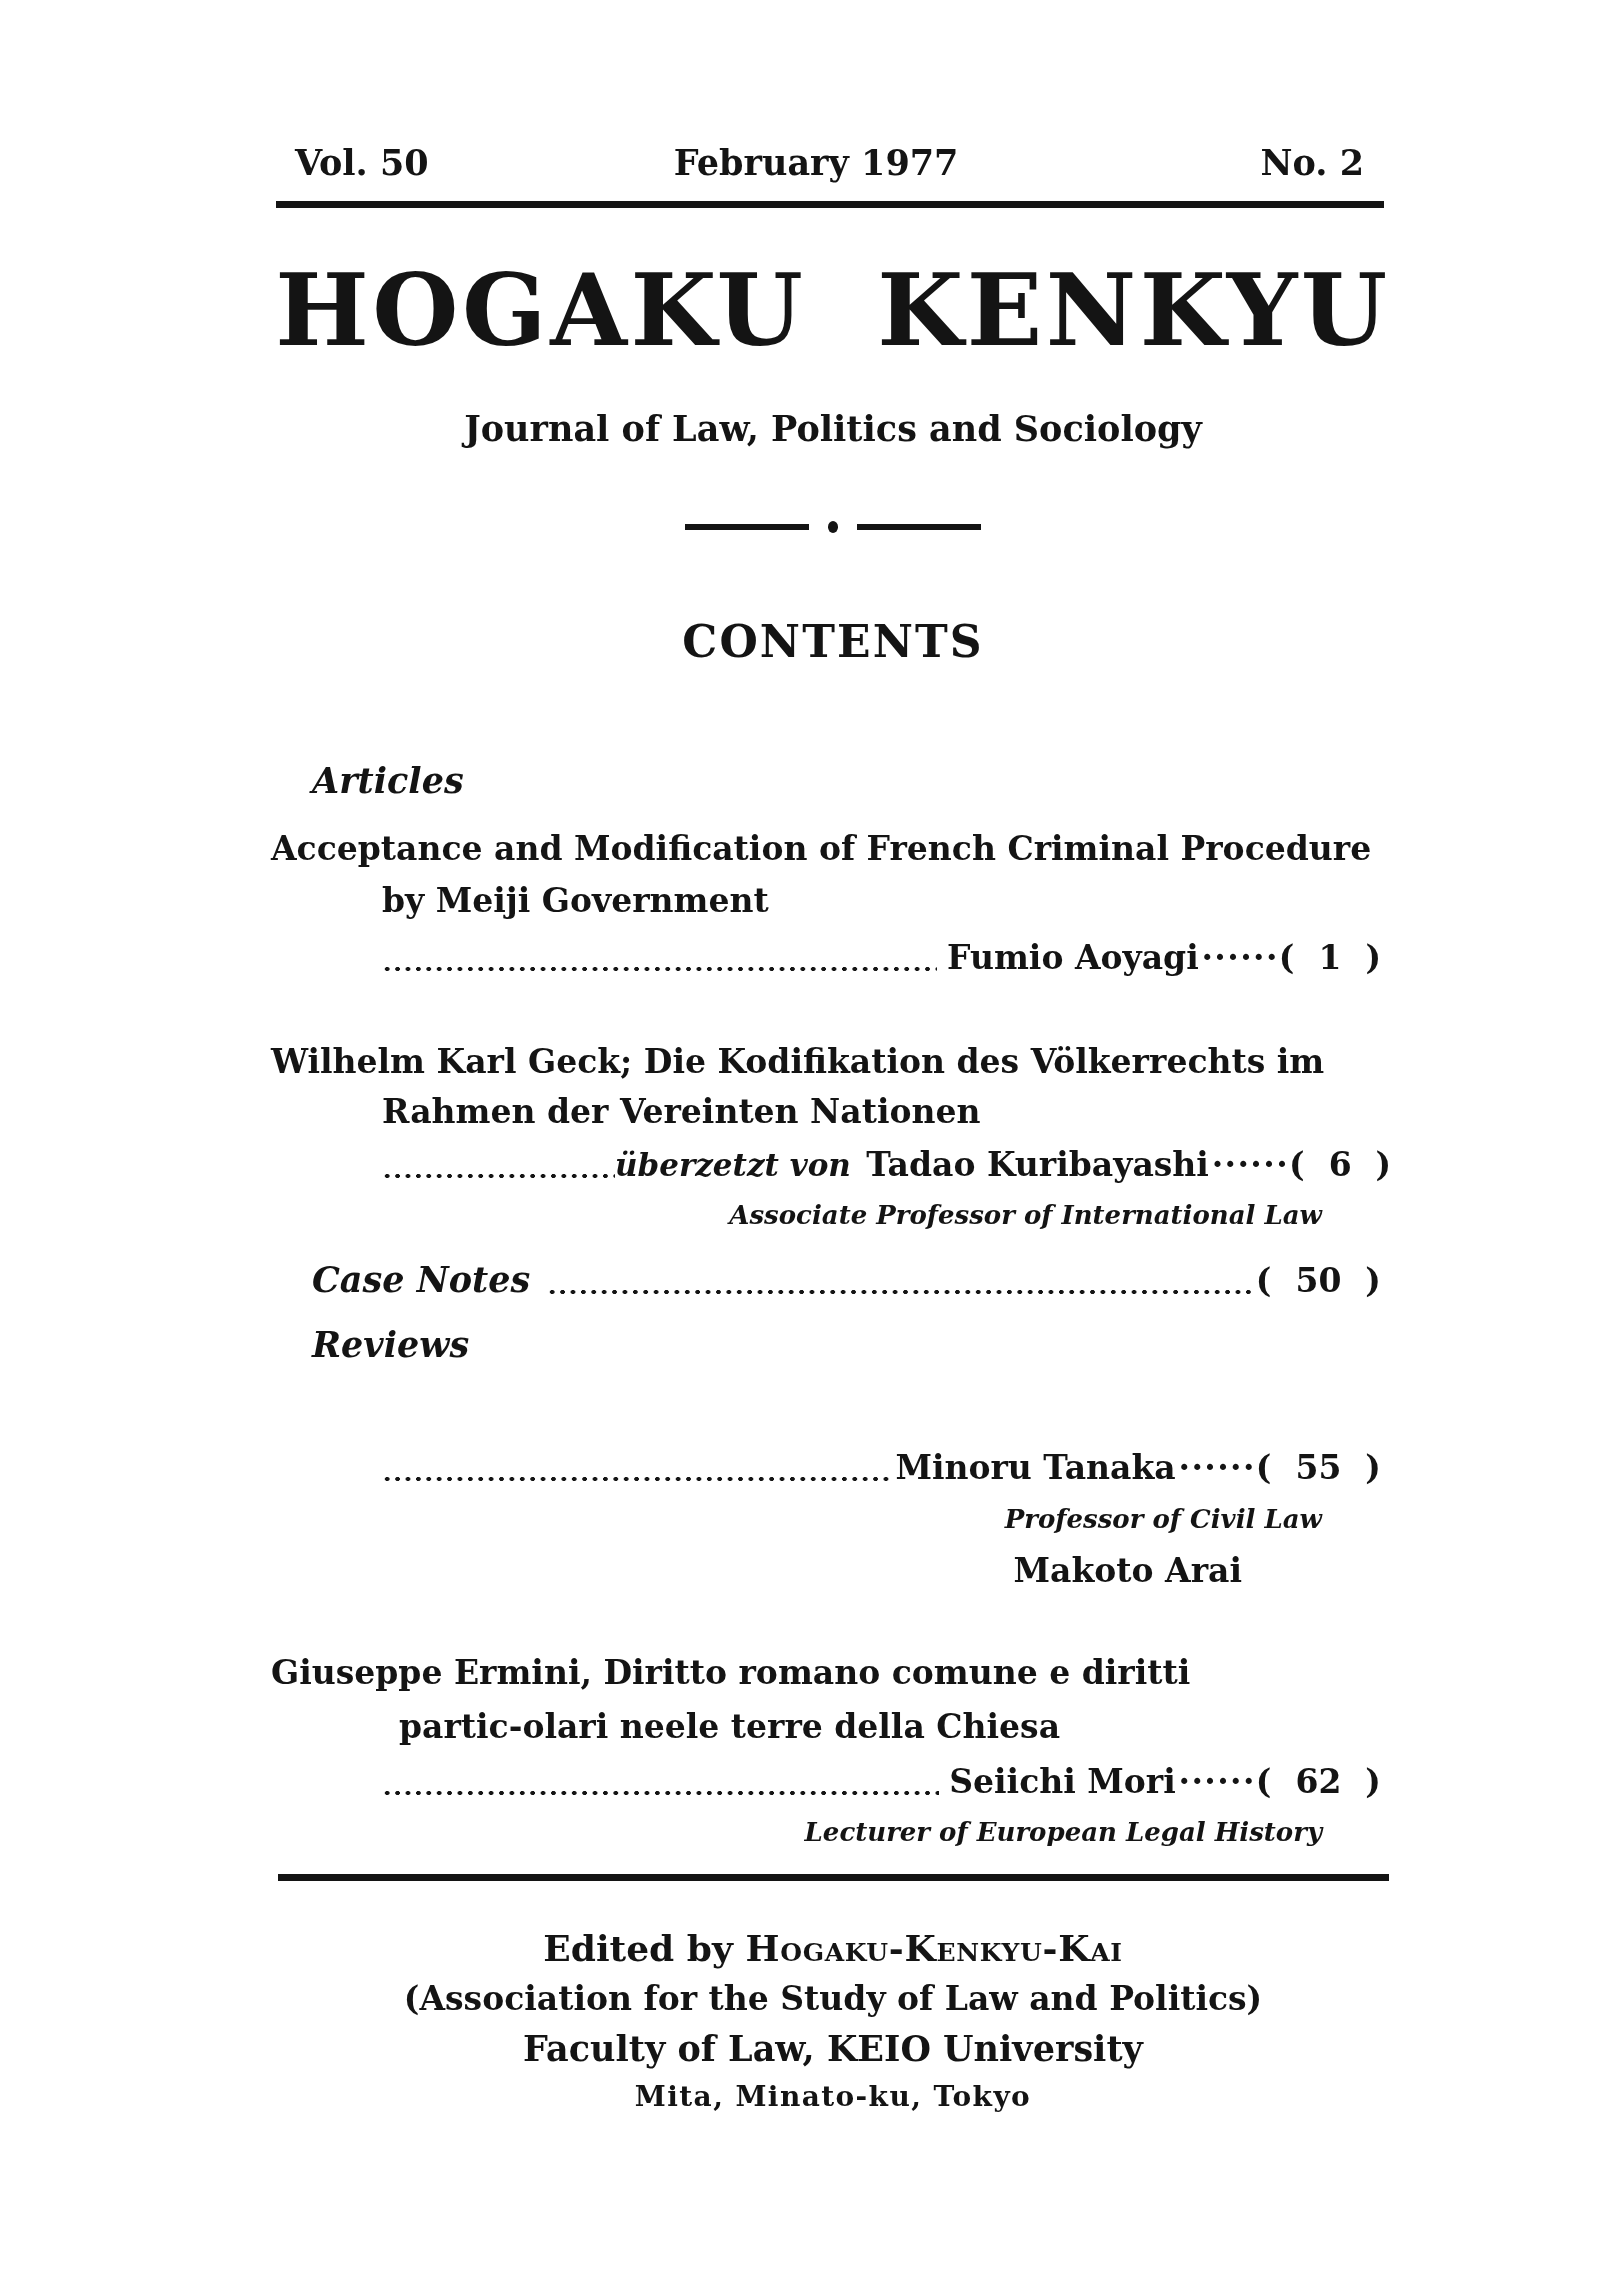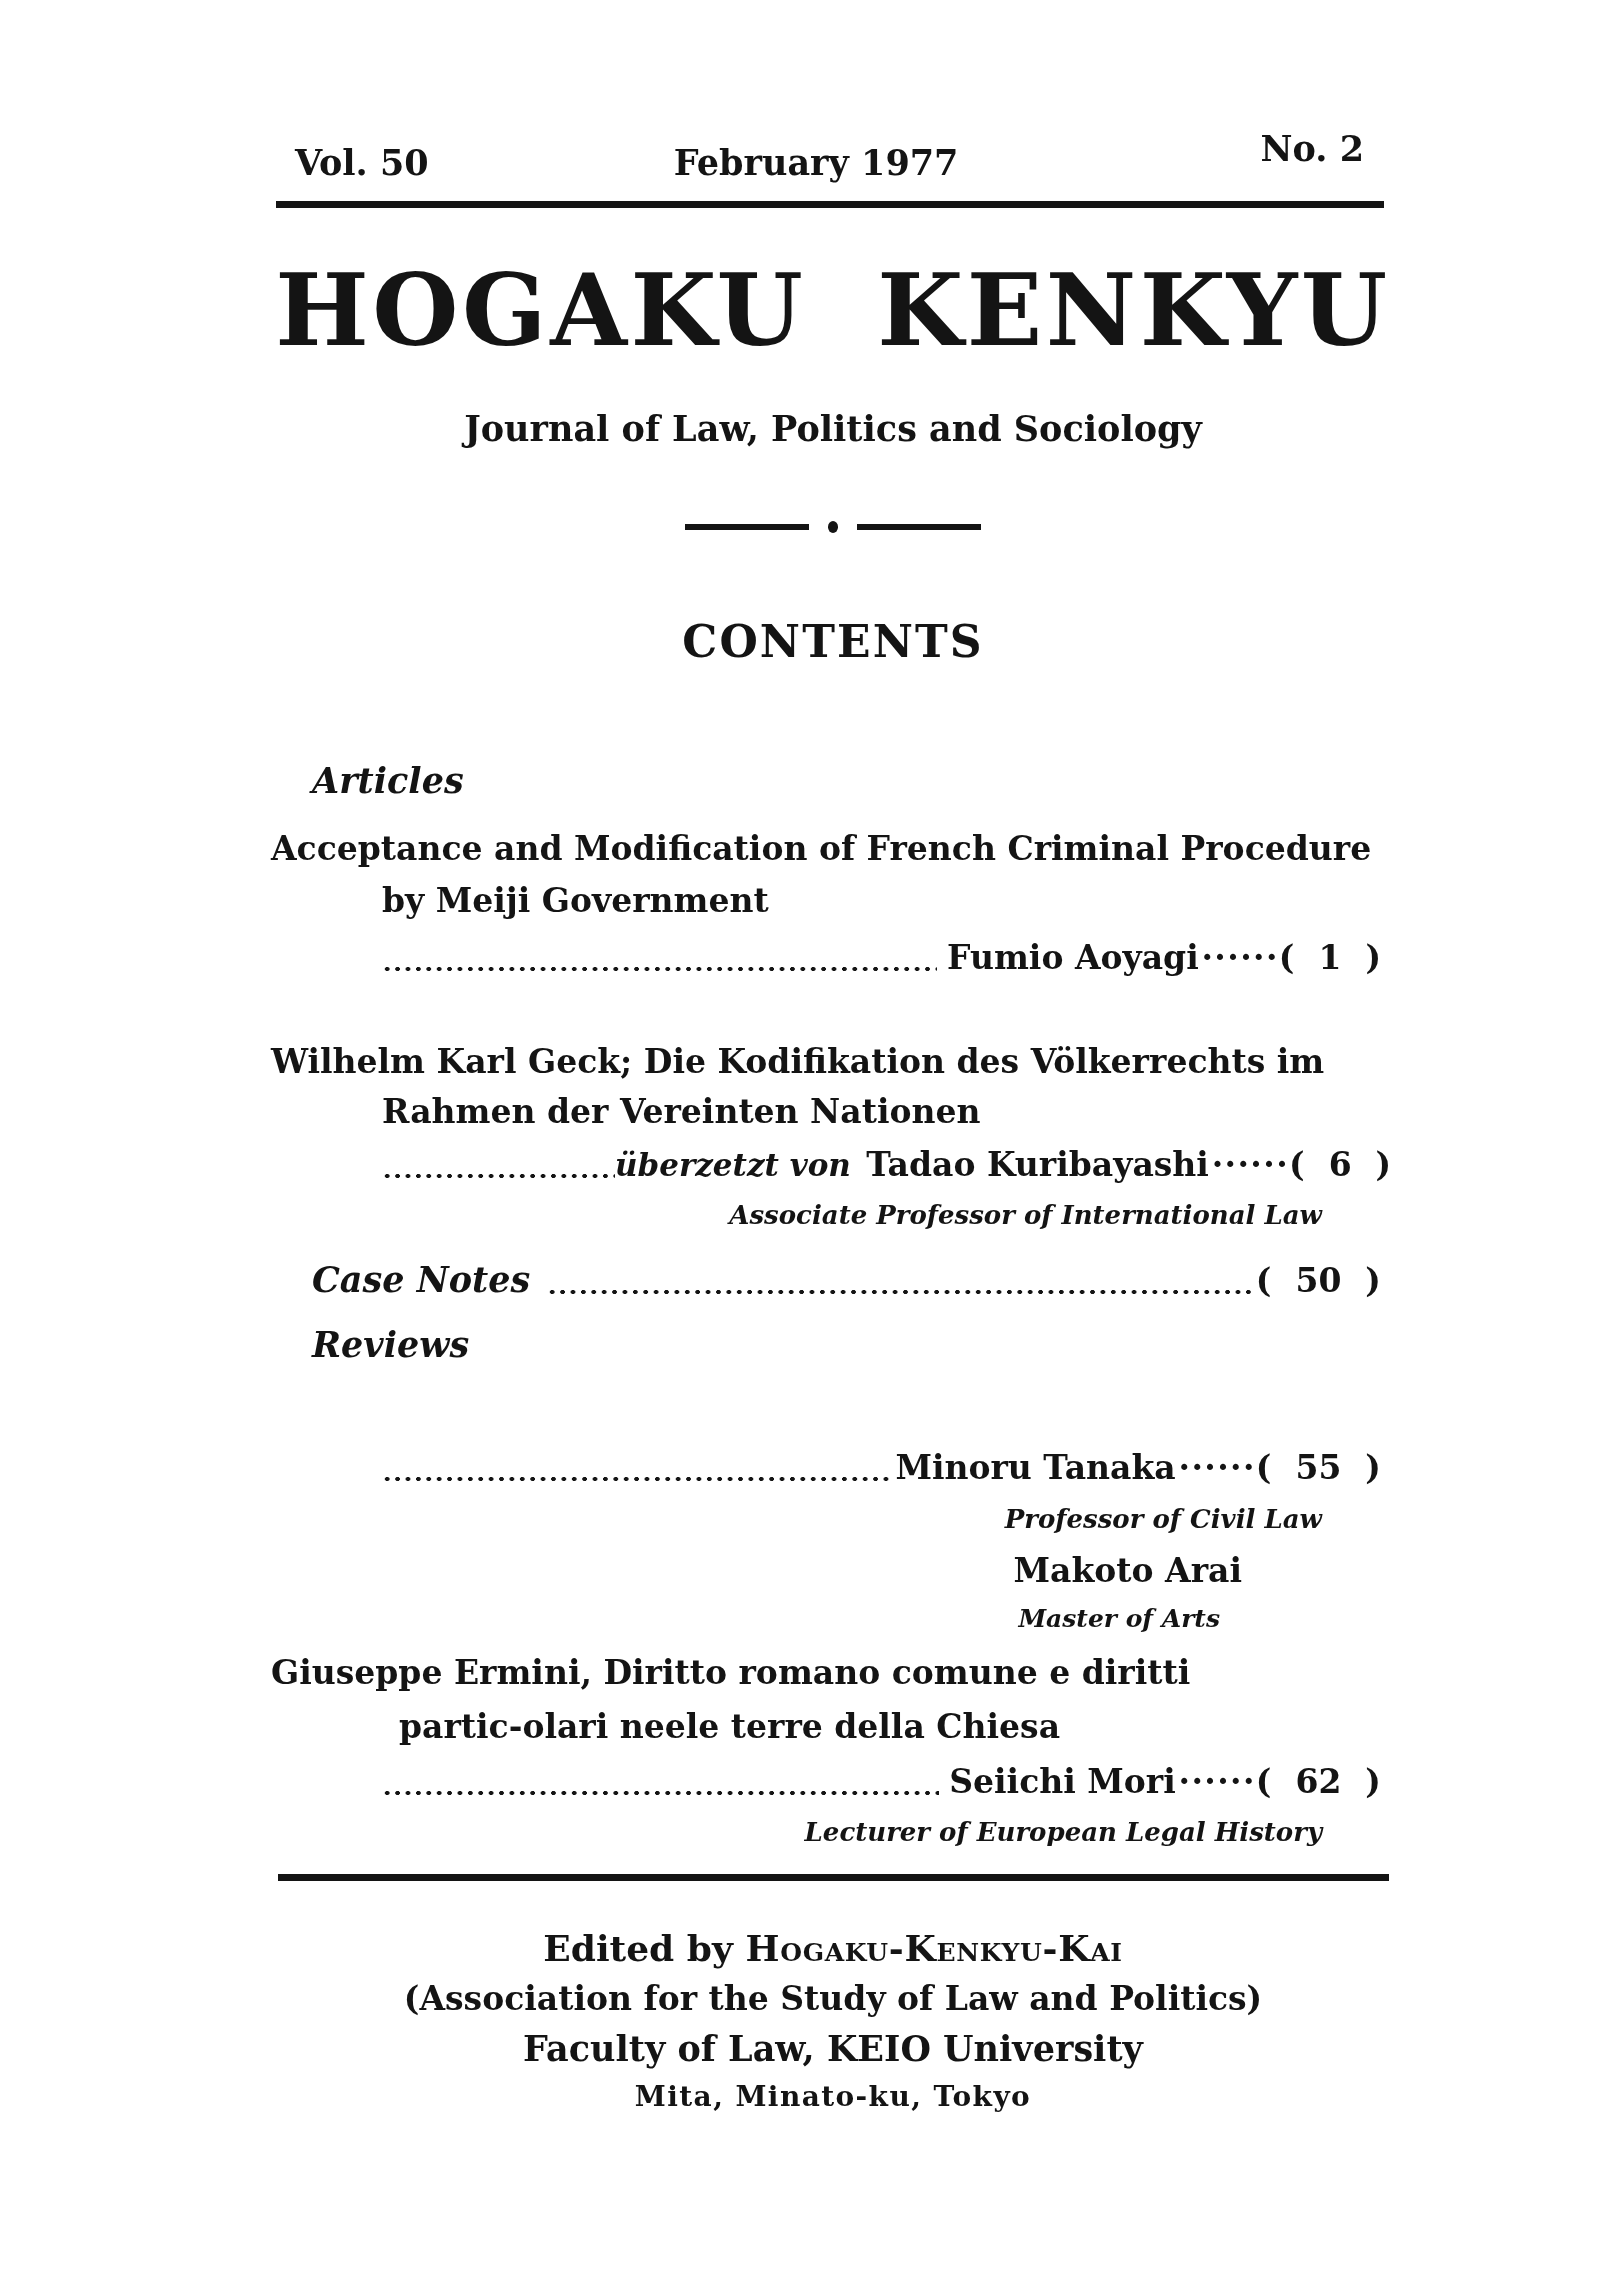--- a/index.html
+++ b/index.html
@@ -49,21 +49,21 @@
   .divider .bar { width:124px; height:6.2px; background:#141414; }
   .divider .dot { width:10.4px; height:11.8px; border-radius:50%; background:#141414; margin:0 19px; }
 </style>
 </head>
 <body>
 
 <div class="page">
 
   <div class="line t-head" style="top:142px; left:295px;">Vol. 50</div>
   <div class="line t-head" style="top:142px; left:0; right:0; text-align:center; padding-left:15.3px;">February 1977</div>
-  <div class="line t-head" style="top:128px; right:253px;">No. 2</div>
+  <div class="line t-head" style="top:142px; right:253px;">No. 2</div>
   <div class="rule" style="top:201px; left:276px; width:1108px; height:7px;"></div>
 
   <div class="line centered t-title" style="top:258px;">HOGAKU KENKYU</div>
   <div class="line centered t-sub" style="top:406px;">Journal of Law, Politics and Sociology</div>
 
   <div class="line centered divider" style="top:519px;">
     <span class="bar"></span>
     <span class="dot"></span>
     <span class="bar"></span>
   </div>
@@ -102,21 +102,20 @@
   <div class="line t-sec" style="top:1323px; left:312px;">Reviews</div>
 
   <div class="line toc-row" style="top:1446px; left:382px; right:236px;">
     <span class="leader"></span>
     <span class="toc-author" style="padding-left:5.6px;">Minoru Tanaka</span>
     <span class="shortdots">······</span>
     <span class="toc-page">( 55 )</span>
   </div>
   <div class="line t-aff align-right" style="top:1501px; left:271px; right:295px;">Professor of Civil Law</div>
   <div class="line t-body align-right" style="top:1549px; left:271px; right:375px;">Makoto Arai</div>
-  <div class="line t-aff-sm align-right" style="top:1601px; left:271px; right:397px;">Master of Arts</div>
 
   <div class="line t-body" style="top:1651px; left:271px;">Giuseppe Ermini, Diritto romano comune e diritti</div>
   <div class="line t-body" style="top:1705px; left:399px;">partic-olari neele terre della Chiesa</div>
   <div class="line toc-row" style="top:1760px; left:382px; right:236px;">
     <span class="leader"></span>
     <span class="toc-author">Seiichi Mori</span>
     <span class="shortdots">······</span>
     <span class="toc-page">( 62 )</span>
   </div>
   <div class="line t-aff align-right" style="top:1814px; left:271px; right:295px;">Lecturer of European Legal History</div>

